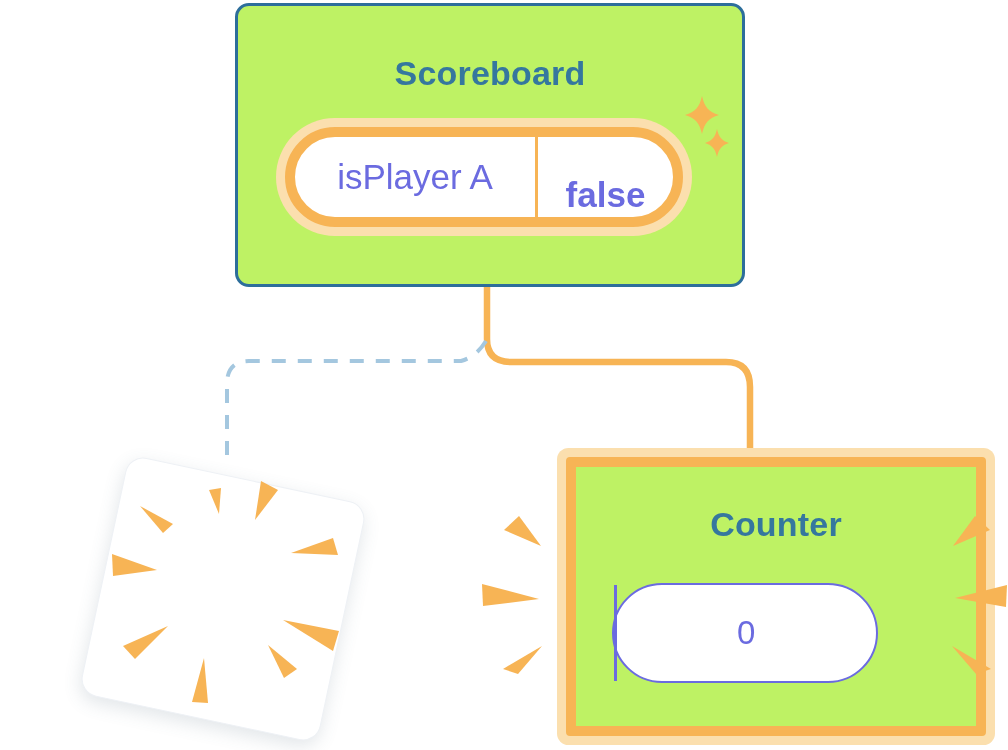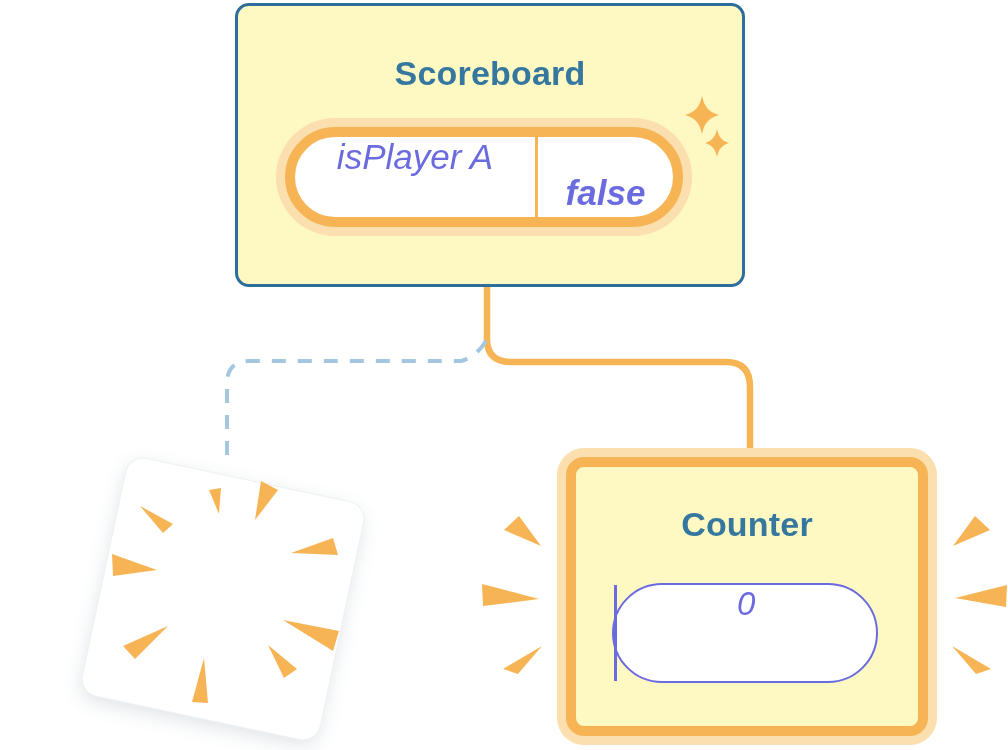--- a/index.html
+++ b/index.html
@@ -6,44 +6,44 @@
   .stage{
     position:relative;width:1008px;height:750px;overflow:hidden;
     background:#ffffff;
     font-family:"Liberation Sans","DejaVu Sans",sans-serif;
   }
   .layer{position:absolute;left:0;top:0;width:1008px;height:750px;pointer-events:none;}
   #edges-layer{z-index:1;}
   #fx-layer{z-index:4;}
 
   
-  .card{position:absolute;background:#fef9c3;box-sizing:border-box;}
+  .card{position:absolute;background:#bef264;box-sizing:border-box;}
   .card-title{
     position:absolute;left:0;right:0;text-align:center;
     font-size:34px;font-weight:600;color:var(--teal);
     letter-spacing:.2px;white-space:nowrap;
   }
 
   .scoreboard{
     left:235px;top:3px;width:510px;height:284px;
     border:3px solid var(--blue_border);border-radius:14px;z-index:3;
   }
   .scoreboard .card-title{top:48px;}
 
   .counter{
-    left:566px;top:457px;width:362px;height:279px;
-    border:10px solid var(--orange);border-radius:18px;
+    left:566px;top:457px;width:420px;height:279px;
+    border:10px solid var(--orange);border-radius:4px;
     box-shadow:0 0 0 9px var(--orange_light);z-index:3;
   }
   .counter .card-title{top:38px;}
 
   
   .pill{
-    position:absolute;display:flex;align-items:flex-start;
-    background:#fff;box-sizing:border-box;border-radius:999px;font-style:italic;
+    position:absolute;display:flex;align-items:center;
+    background:#fff;box-sizing:border-box;border-radius:999px;
   }
   .pill .cell{
     display:flex;align-items:center;justify-content:center;
     color:var(--purple);white-space:nowrap;
   }
   .pill .divider{align-self:stretch;}
 
   .pill-orange{
     left:47px;top:121px;width:398px;height:100px;
     border:10px solid var(--orange);

